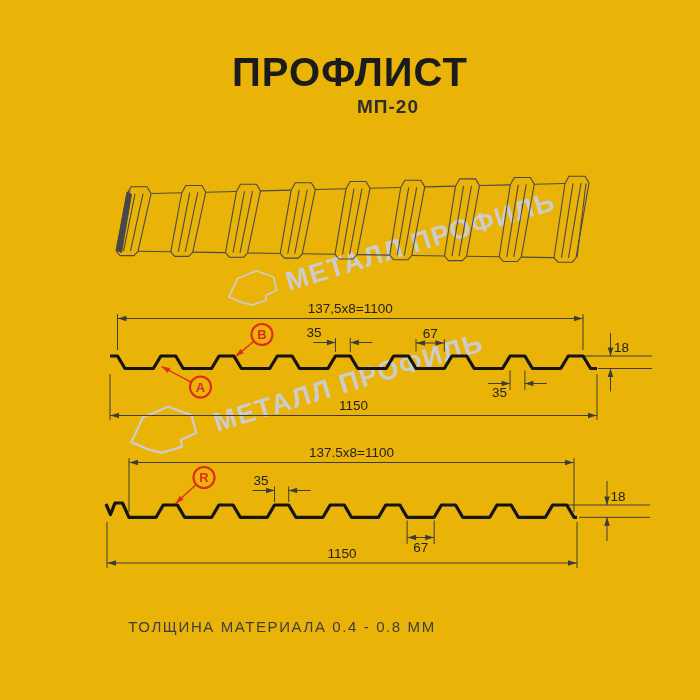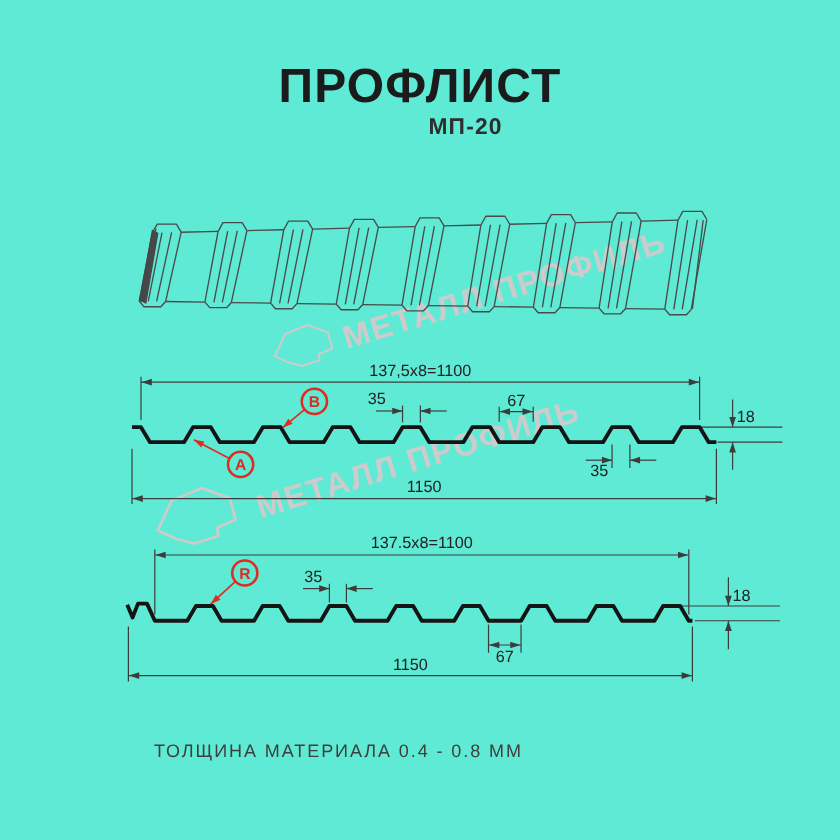--- a/index.html
+++ b/index.html
@@ -1,16 +1,16 @@
 <!DOCTYPE html>
 <html><head>
 <meta charset="utf-8">
 <style>
   html,body{margin:0;padding:0;background:#fff;}
-  .page{position:relative;width:700px;height:700px;background:#5eead4;overflow:hidden;
+  .page{position:relative;width:700px;height:700px;background:#eab308;overflow:hidden;
         font-family:"Liberation Sans",sans-serif;}
   .title{position:absolute;top:50px;left:0;width:700px;text-align:center;
          font-size:40px;font-weight:800;letter-spacing:1px;color:#1b1b1b;}
   .subtitle{position:absolute;top:96px;left:0;width:700px;text-align:center;
          font-size:19px;font-weight:600;letter-spacing:1px;color:#2e2e2e;padding-left:38px;}
   .footer{position:absolute;top:618px;left:0;width:564px;text-align:center;
          font-size:15px;font-weight:500;letter-spacing:1.6px;color:#3e3e3e;}
   svg{position:absolute;top:0;left:0;}
   svg text{font-family:"Liberation Sans",sans-serif;}
 </style>

